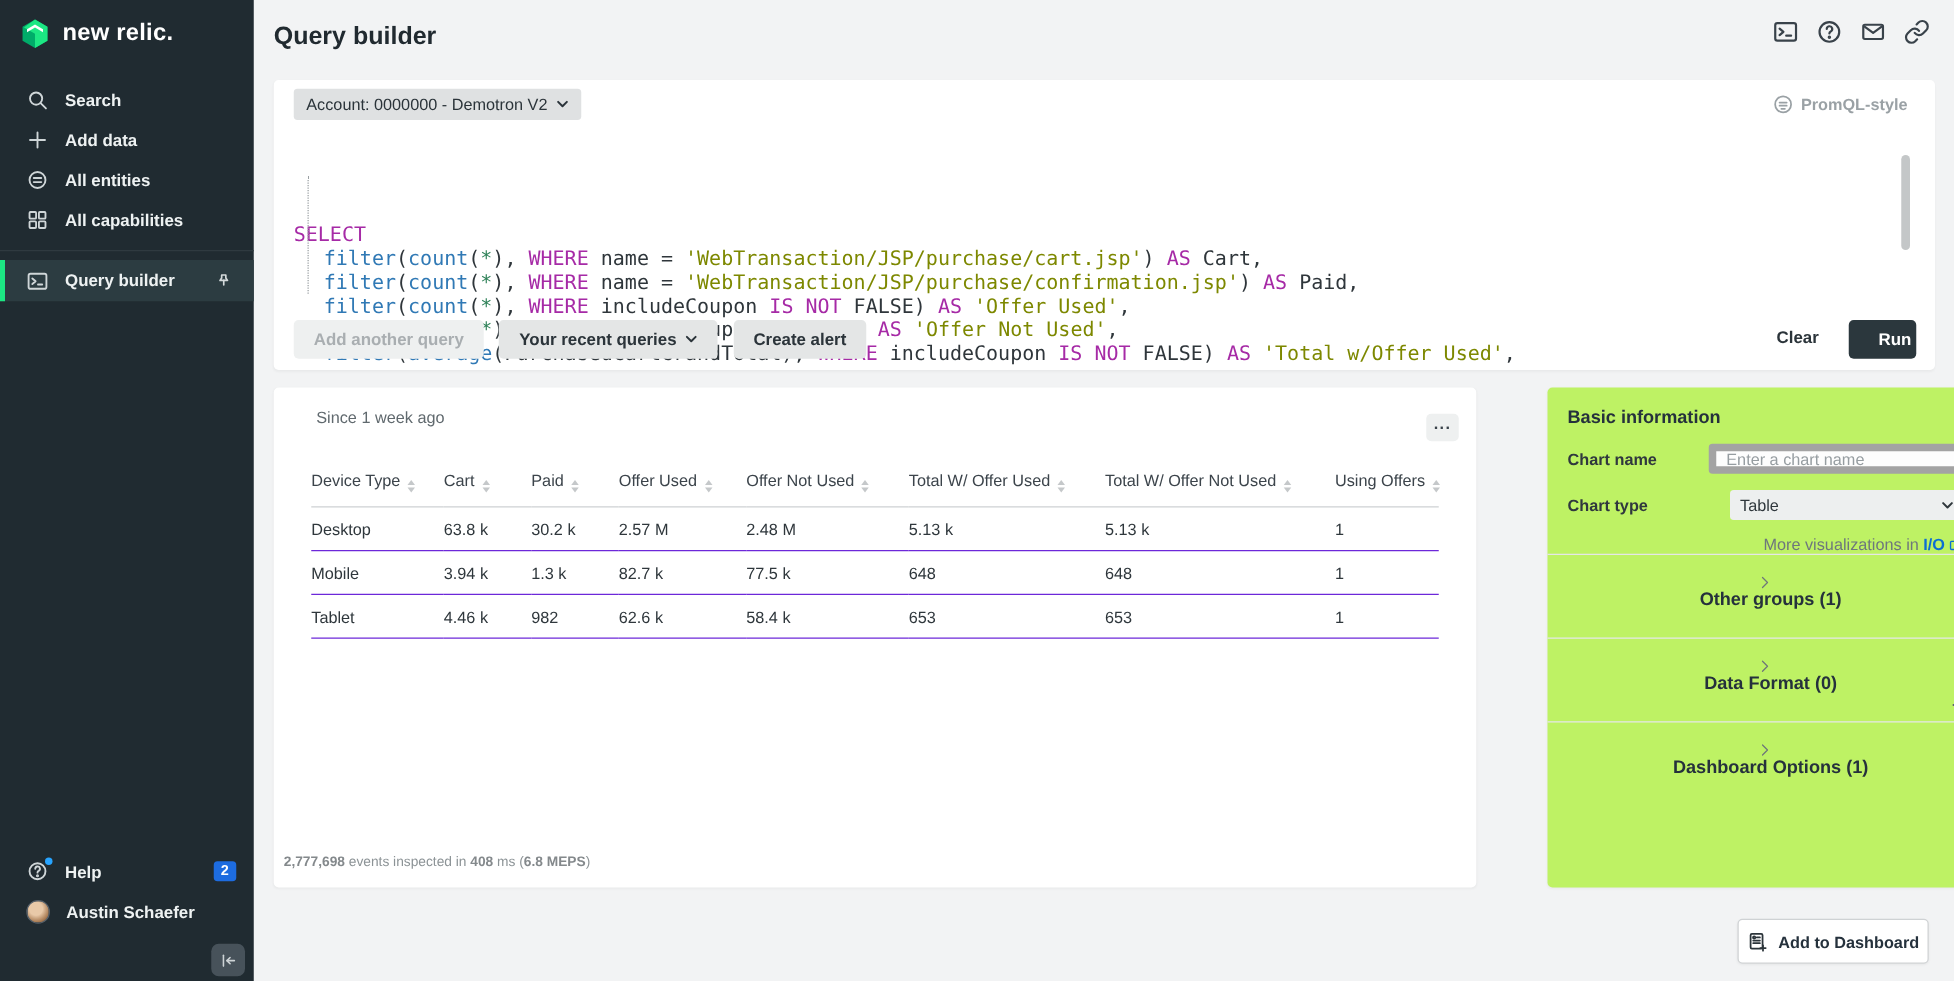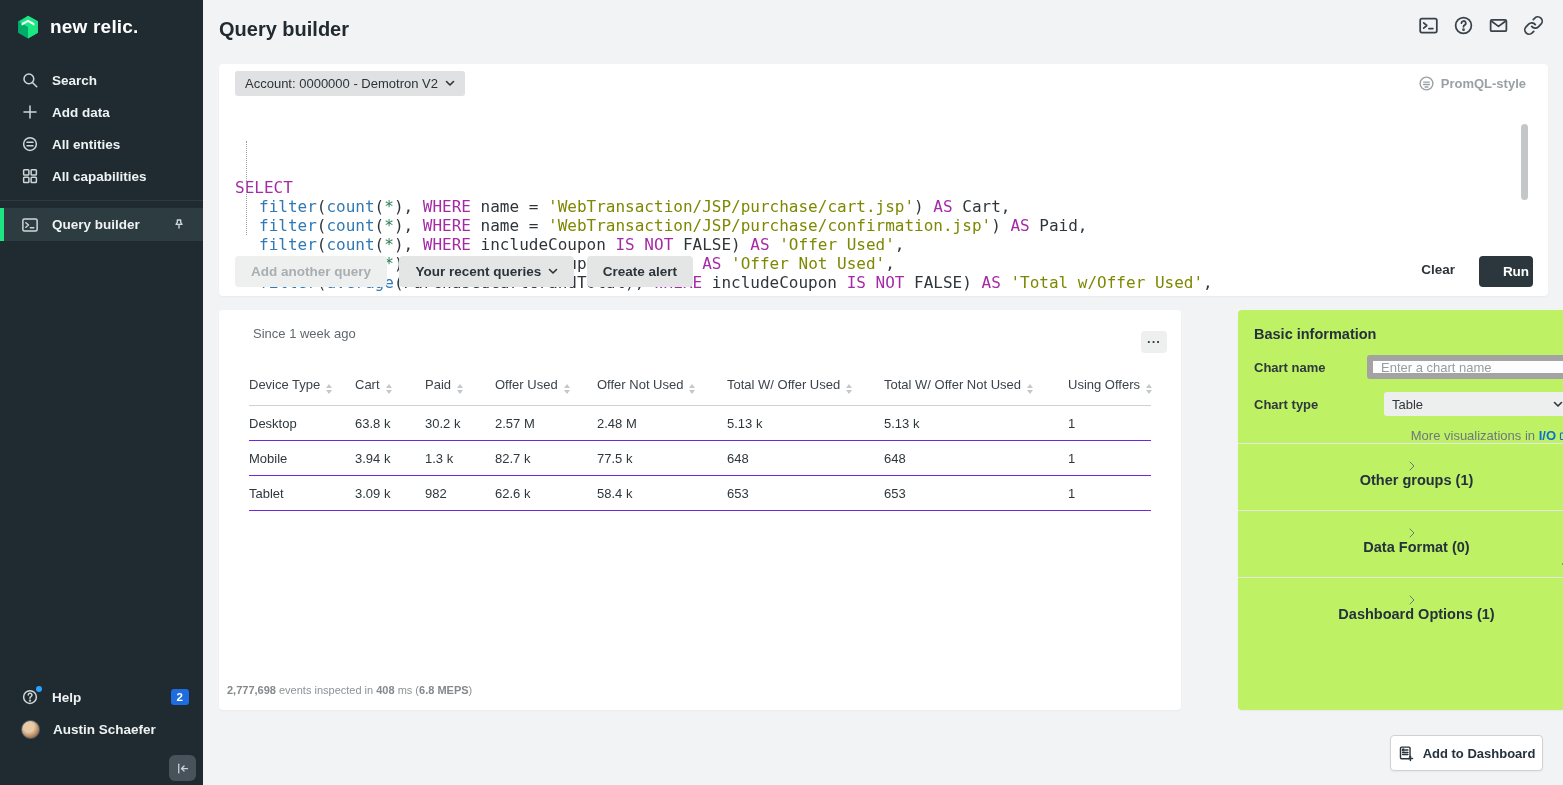--- a/index.html
+++ b/index.html
@@ -315,21 +315,21 @@
           <td>3.94 k</td>
           <td>1.3 k</td>
           <td>82.7 k</td>
           <td>77.5 k</td>
           <td>648</td>
           <td>648</td>
           <td>1</td>
         </tr>
         <tr>
           <td>Tablet</td>
-          <td>3.09 k</td>
+          <td>4.46 k</td>
           <td>982</td>
           <td>62.6 k</td>
           <td>58.4 k</td>
           <td>653</td>
           <td>653</td>
           <td>1</td>
         </tr>
       </tbody>
   </table>
   <div class="events-note">

